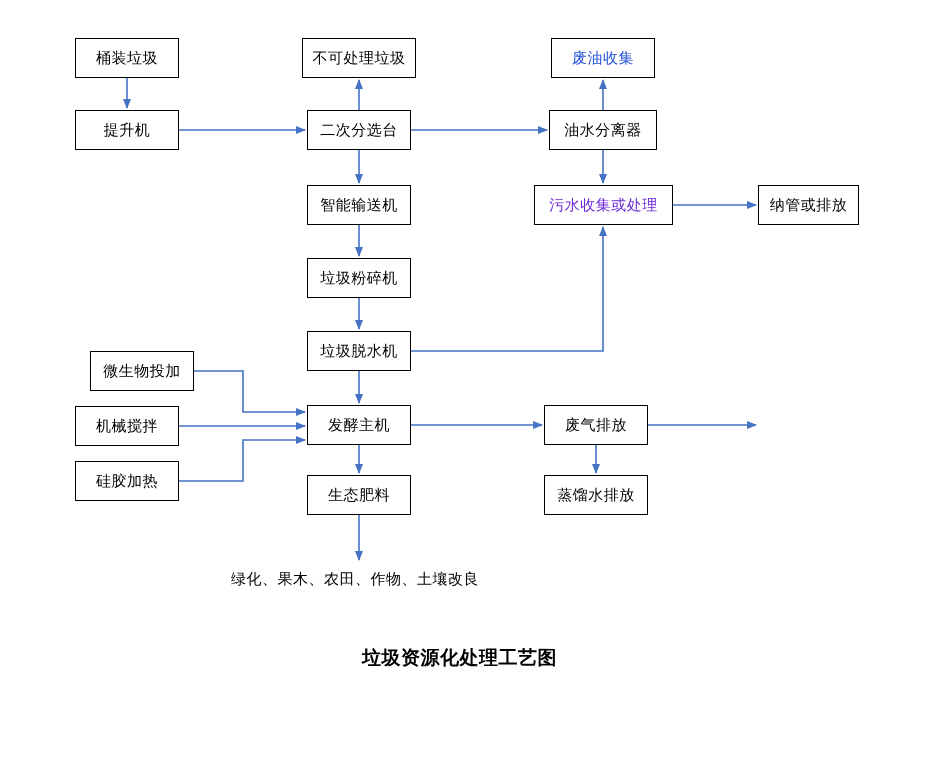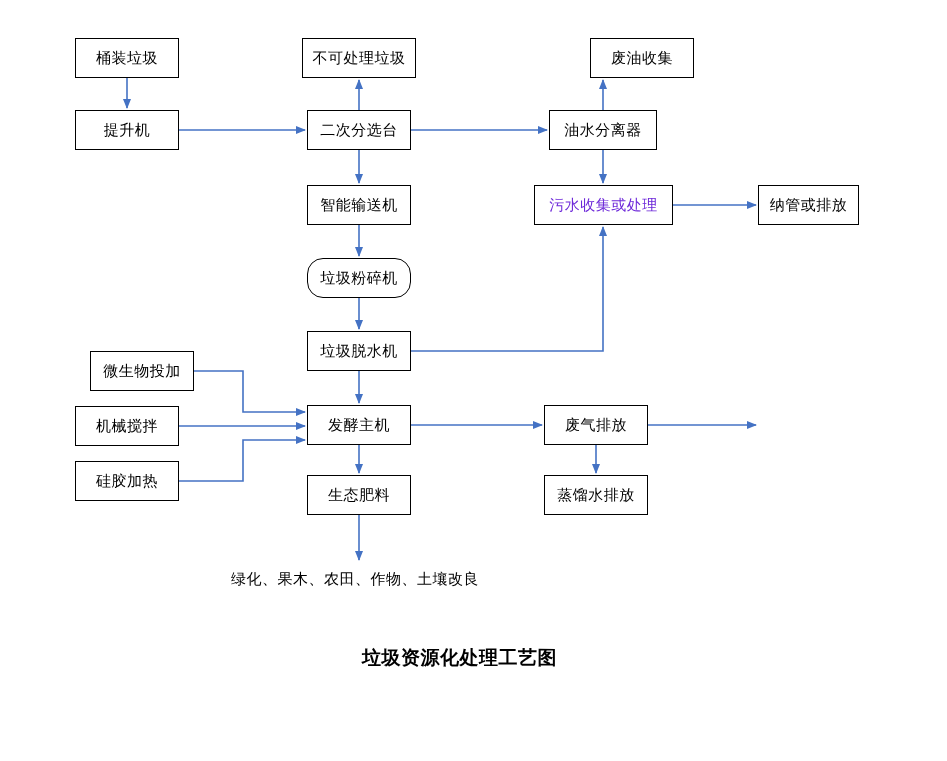--- a/index.html
+++ b/index.html
@@ -122,36 +122,36 @@
   </div>
   <div class="node" style="left: 75px; top: 110px; width: 104px; height: 40px; border-color: rgb(0, 0, 0); color: rgb(0, 0, 0);">
     <span class="node-label">提升机</span>
   </div>
   <div class="node" style="left: 302px; top: 38px; width: 114px; height: 40px; border-color: rgb(0, 0, 0); color: rgb(0, 0, 0);">
     <span class="node-label">不可处理垃圾</span>
   </div>
   <div class="node" style="left: 307px; top: 110px; width: 104px; height: 40px; border-color: rgb(0, 0, 0); color: rgb(0, 0, 0);">
     <span class="node-label">二次分选台</span>
   </div>
-  <div class="node" style="left: 551px; top: 38px; width: 104px; height: 40px; border-color: rgb(0, 0, 0); color: #000000; margin-left: 39px;">
+  <div class="node" style="left: 551px; top: 38px; width: 104px; height: 40px; border-color: rgb(0, 0, 0); color: #1d4ed8;">
     <span class="node-label">废油收集</span>
   </div>
   <div class="node" style="left: 549px; top: 110px; width: 108px; height: 40px; border-color: rgb(0, 0, 0); color: rgb(0, 0, 0);">
     <span class="node-label">油水分离器</span>
   </div>
   <div class="node" style="left: 307px; top: 185px; width: 104px; height: 40px; border-color: rgb(0, 0, 0); color: rgb(0, 0, 0);">
     <span class="node-label">智能输送机</span>
   </div>
   <div class="node" style="left: 534px; top: 185px; width: 139px; height: 40px; border-color: rgb(0, 0, 0); color: #6d28d9;">
     <span class="node-label">污水收集或处理</span>
   </div>
   <div class="node" style="left: 758px; top: 185px; width: 101px; height: 40px; border-color: rgb(0, 0, 0); color: rgb(0, 0, 0);">
     <span class="node-label">纳管或排放</span>
   </div>
-  <div class="node" style="left: 307px; top: 258px; width: 104px; height: 40px; border-color: rgb(0, 0, 0); color: rgb(0, 0, 0); border-radius: 16px;">
+  <div class="node" style="left: 307px; top: 258px; width: 104px; height: 40px; border-color: rgb(0, 0, 0); color: rgb(0, 0, 0);">
     <span class="node-label">垃圾粉碎机</span>
   </div>
   <div class="node" style="left: 307px; top: 331px; width: 104px; height: 40px; border-color: rgb(0, 0, 0); color: rgb(0, 0, 0);">
     <span class="node-label">垃圾脱水机</span>
   </div>
   <div class="node" style="left: 90px; top: 351px; width: 104px; height: 40px; border-color: rgb(0, 0, 0); color: rgb(0, 0, 0);">
     <span class="node-label">微生物投加</span>
   </div>
   <div class="node" style="left: 75px; top: 406px; width: 104px; height: 40px; border-color: rgb(0, 0, 0); color: rgb(0, 0, 0);">
     <span class="node-label">机械搅拌</span>

